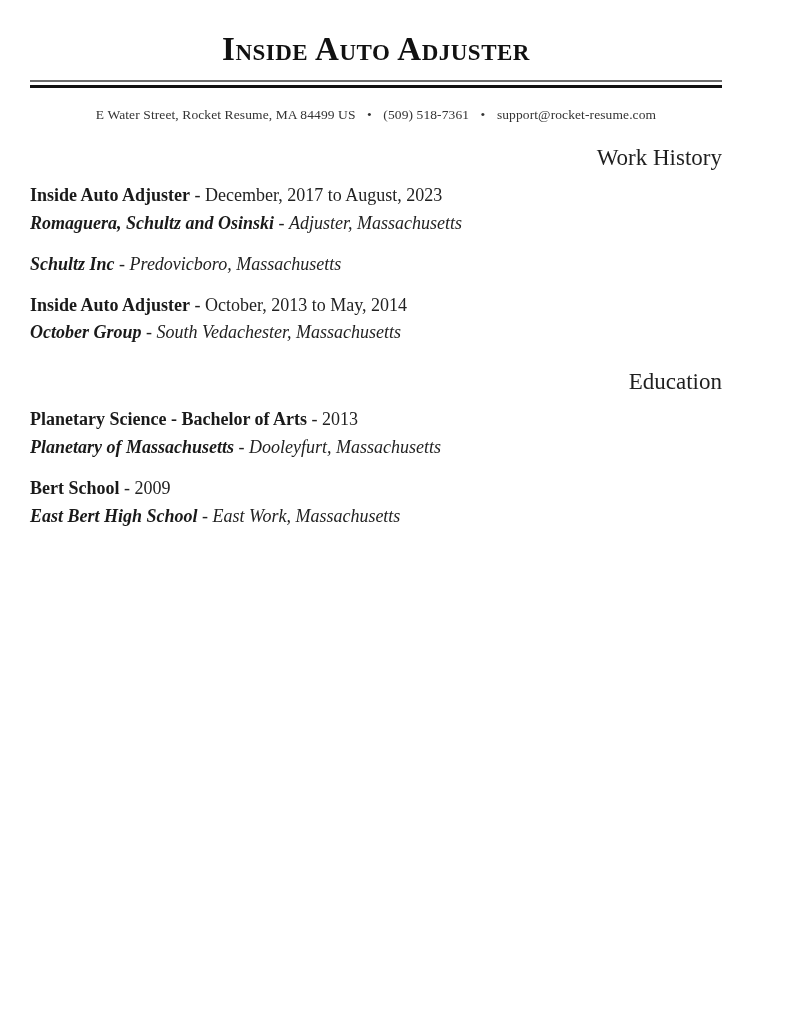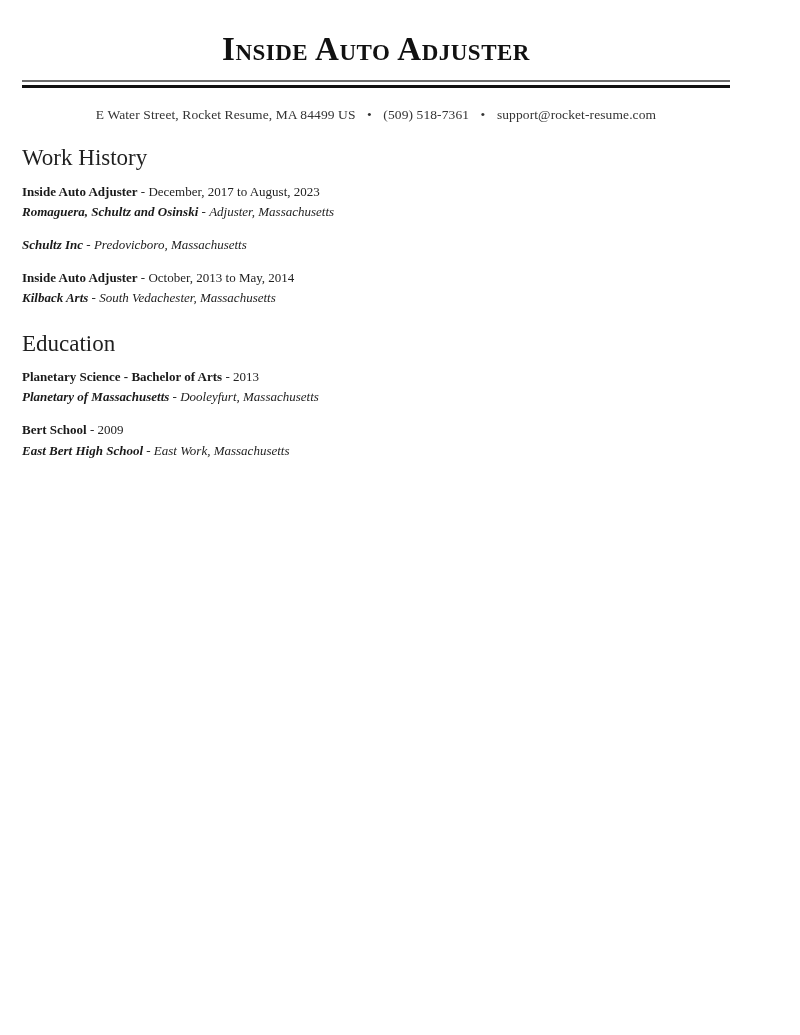--- a/index.html
+++ b/index.html
@@ -11,21 +11,21 @@
     position: relative;
     width: 752px;
     height: 1035px;
     background: #ffffff;
     box-sizing: border-box;
     font-family: "Liberation Serif", "DejaVu Serif", serif;
     color: #1a1a1a;
     overflow: hidden;
   }
   .content {
-    padding: 0 22px;
+    padding: 0 30px;
   }
 
   
   .resume-title {
     text-align: center;
     font-family: "Liberation Serif", "DejaVu Serif", serif;
     font-weight: bold;
     font-variant: small-caps;
     font-size: 33px;
     line-height: 1.1;
@@ -67,29 +67,30 @@
   
   .section {
     margin-top: 21px;
   }
   .section-heading {
     font-size: 23px;
     font-weight: normal;
     color: #1f1f1f;
     margin: 0 0 10px 0;
     line-height: 1.2;
+    text-align: right;
   }
   .entry {
     margin-bottom: 13px;
   }
   .entry:last-child {
     margin-bottom: 0;
   }
   .entry-line {
-    font-size: 13px;
+    font-size: 18px;
     line-height: 1.55;
     color: #1a1a1a;
   }
   .entry-primary {
     font-weight: bold;
   }
   .entry-meta {
     font-weight: normal;
     color: #222222;
   }
@@ -155,21 +156,21 @@
         </div>
       </div>
 
       <div class="entry">
         <div class="entry-line">
           <span class="entry-primary">Inside Auto Adjuster</span>
           <span class="dash">-</span>
           <span class="entry-meta">October, 2013 to May, 2014</span>
         </div>
         <div class="entry-line">
-          <span class="entry-org">Kilback Arts</span>
+          <span class="entry-org">October Group</span>
           <span class="dash">-</span>
           <span class="entry-place">South Vedachester, Massachusetts</span>
         </div>
       </div>
     </div>
 
     <div class="section">
       <h2 class="section-heading">Education</h2>
 
       <div class="entry">

